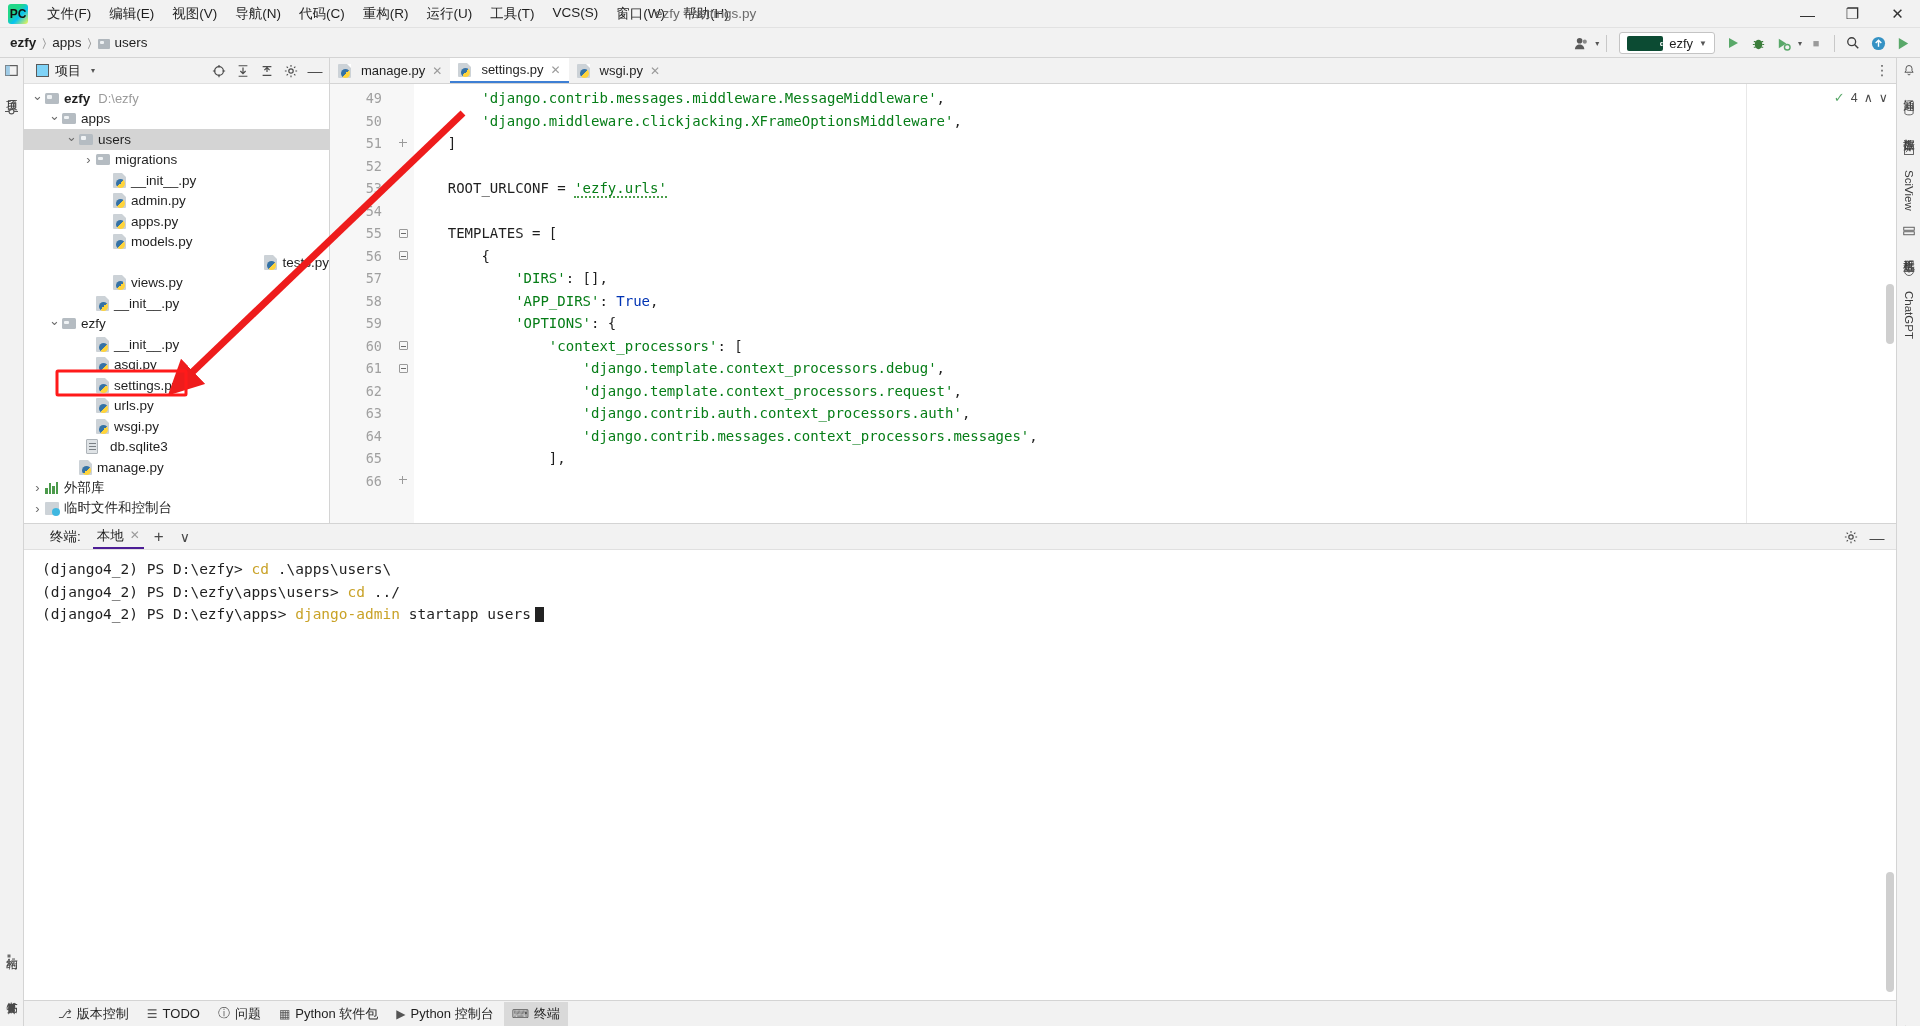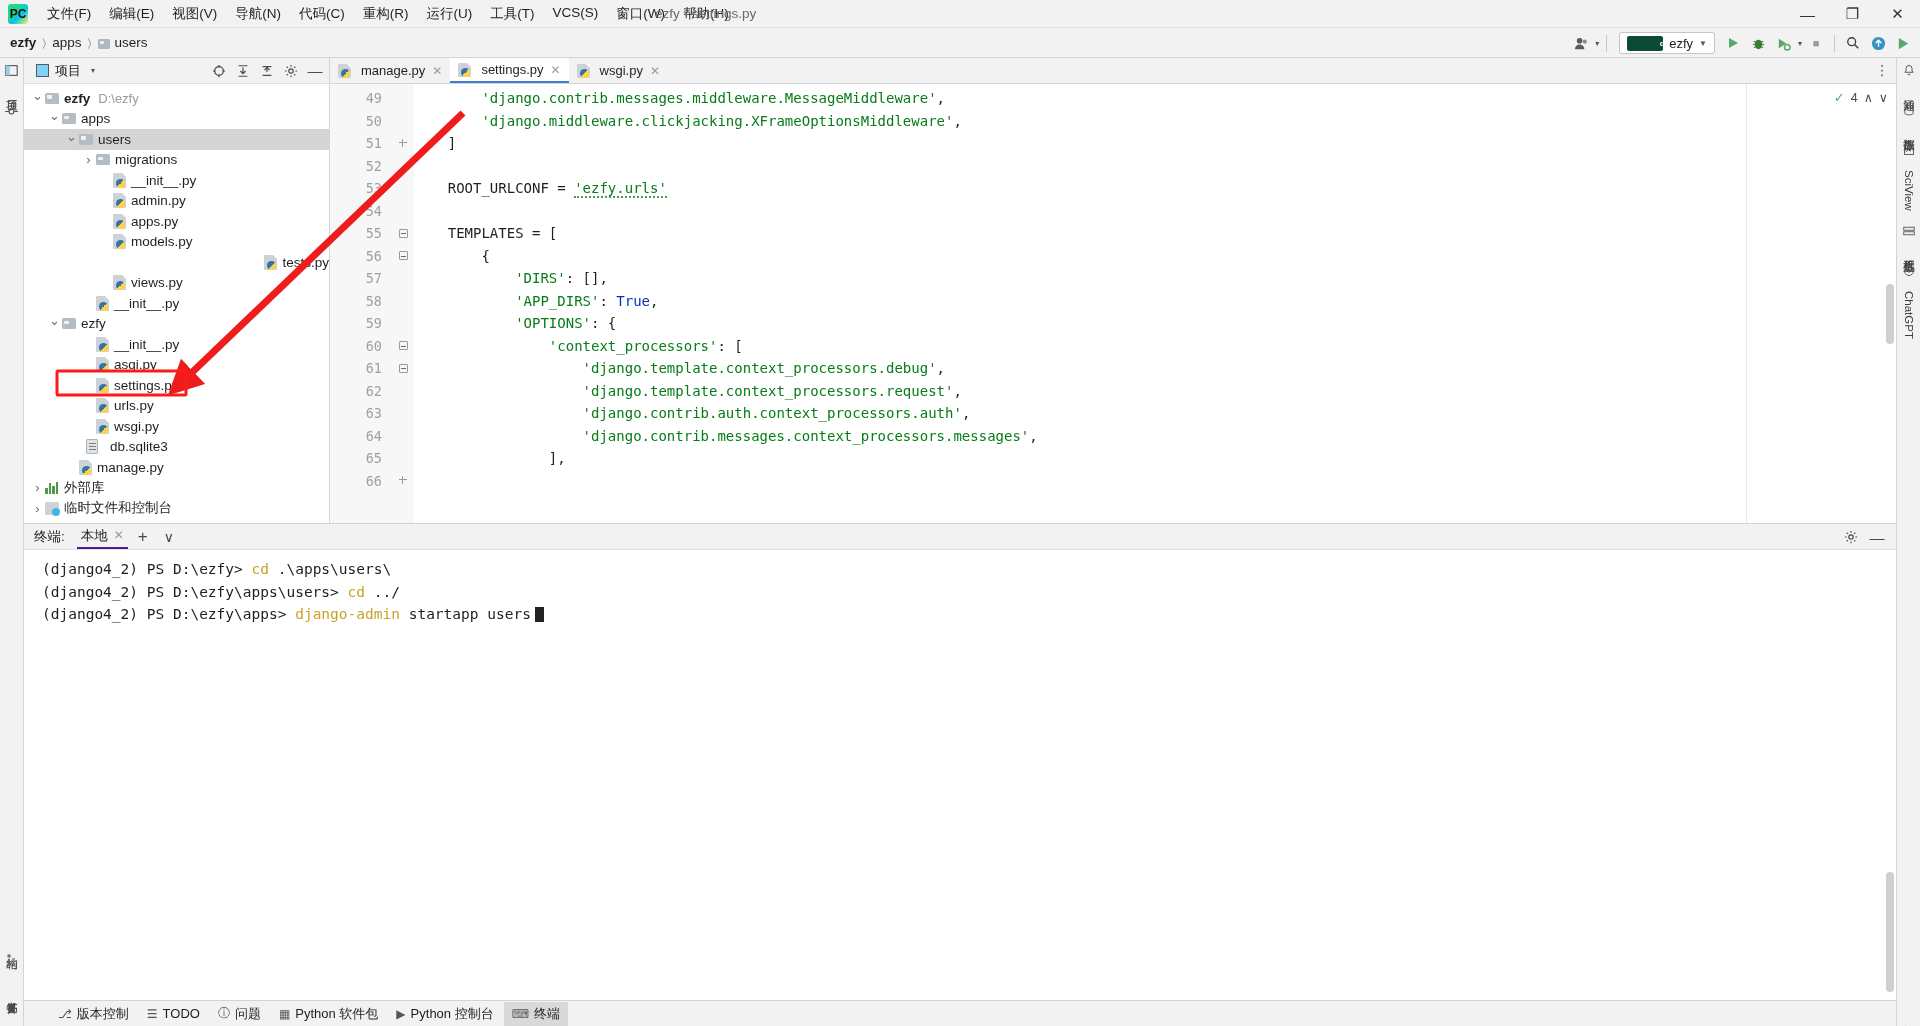--- a/index.html
+++ b/index.html
@@ -159,21 +159,21 @@
   }
   #insp{position:absolute;right:8px;top:6px;display:flex;align-items:center;gap:6px;font-size:12.5px;color:#4a4a4a;}
   .chk{color:#59a869;font-size:13px;}
   #vscroll{
     position:absolute;right:2px;top:200px;width:8px;height:60px;background:#cfcfcf;border-radius:4px;
   }
 
   
   #terminal{flex:1;display:flex;flex-direction:column;background:#fff;border-top:1px solid #d4d4d4;min-height:0;}
   #term-head{height:26px;display:flex;align-items:center;background:#f2f2f2;border-bottom:1px solid #e0e0e0;position:relative;padding-left:10px;gap:4px;}
-  #term-label{font-size:13.5px;color:#1f1f1f;margin-right:8px;}
+  #term-label{font-size:13.5px;color:#1f1f1f;margin-right:8px;margin-left:16px;}
   #term-tab{font-size:13.5px;padding:0 4px;height:25px;line-height:25px;border-bottom:2px solid #4c1d95;display:flex;align-items:center;gap:6px;}
   #term-tab .x{color:#9a9a9a;font-size:12px;}
   .th-ico{width:22px;height:22px;display:flex;align-items:center;justify-content:center;font-size:14px;color:#4a4a4a;}
   #term-right{position:absolute;right:8px;top:2px;display:flex;gap:4px;}
   #term-body{flex:1;padding:8px 0 0 18px;background:#fff;position:relative;overflow:hidden;}
   .tline{font-size:14.5px;line-height:22.5px;white-space:pre;color:#1f1f1f;}
   .tcmd{color:#c9a227;}
   .cursor{display:inline-block;width:9px;height:15px;background:#222;vertical-align:-3px;margin-left:4px;}
   #term-scroll{position:absolute;right:2px;bottom:8px;width:8px;height:120px;background:#cfcfcf;border-radius:4px;}
 

